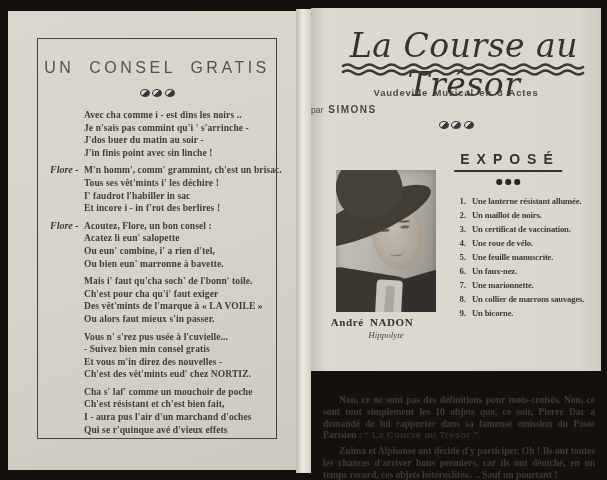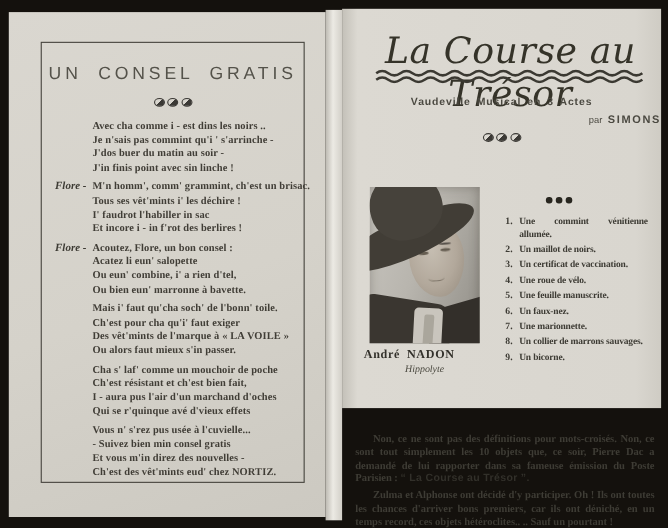--- a/index.html
+++ b/index.html
@@ -56,21 +56,21 @@
     font-family:"DejaVu Serif", serif;font-style:italic;
     font-size:33px;color:#353329;font-weight:500;letter-spacing:0.5px;
   }
   .rp-wavy{position:absolute;top:55px;left:50%;transform:translateX(calc(-50% + 8px));}
   .rp-subtitle{
     position:absolute;top:79px;left:0;width:100%;text-align:center;
     font-family:"Liberation Sans", sans-serif;
     font-size:9.5px;letter-spacing:0.8px;word-spacing:2px;color:#4b4941;font-weight:700;
   }
   .rp-byline{
-    position:absolute;top:96px;left:0;width:100%;text-align:right;
+    position:absolute;top:96px;left:0;width:100%;text-align:left;
     font-family:"Liberation Sans", sans-serif;font-size:8.5px;color:#4b4941;
   }
   .rp-byline .by-name{font-weight:800;font-size:10px;letter-spacing:1.5px;margin-left:5px;}
   .rp-glasses{position:absolute;top:113px;left:0;width:100%;}
   .expose{
     position:absolute;top:143px;left:197px;transform:translateX(-50%);
     font-family:"Liberation Sans", sans-serif;font-weight:800;
     font-size:14px;letter-spacing:7px;color:#34322c;
     border-bottom:2.5px solid #34322c;padding:0 2px 3px 6px;white-space:nowrap;
   }
@@ -170,32 +170,32 @@
       </div>
       <div class="stanza">
         <span class="speaker"></span>
         <div class="stanza-text">Mais i' faut qu'cha soch' de l'bonn' toile.
 Ch'est pour cha qu'i' faut exiger
 Des vêt'mints de l'marque à « LA VOILE »
 Ou alors faut mieux s'in passer.</div>
       </div>
       <div class="stanza">
         <span class="speaker"></span>
+        <div class="stanza-text">Vous n' s'rez pus usée à l'cuvielle...
+- Suivez bien min consel gratis
+Et vous m'in direz des nouvelles -
+Ch'est des vêt'mints eud' chez NORTIZ.</div>
+      </div>
+      <div class="stanza">
+        <span class="speaker"></span>
         <div class="stanza-text">Cha s' laf' comme un mouchoir de poche
 Ch'est résistant et ch'est bien fait,
 I - aura pus l'air d'un marchand d'oches
 Qui se r'quinque avé d'vieux effets</div>
       </div>
-      <div class="stanza">
-        <span class="speaker"></span>
-        <div class="stanza-text">Vous n' s'rez pus usée à l'cuvielle...
-- Suivez bien min consel gratis
-Et vous m'in direz des nouvelles -
-Ch'est des vêt'mints eud' chez NORTIZ.</div>
-      </div>
     </div>
   </div>
 </div>
 
 <div class="gutter"></div>
 
 <div class="page-right">
   <div class="rp-title">La Course au Trésor</div>
 
   <svg class="rp-wavy" width="248" height="13" viewBox="0 0 248 13">
@@ -208,20 +208,21 @@
   <div class="rp-byline">
     <span class="by-prefix">par</span><span class="by-name">SIMONS</span>
   </div>
 
   <div class="glasses rp-glasses">
     <span class="lens"></span>
     <span class="lens"></span>
     <span class="lens"></span>
   </div>
 
+  <div class="expose">EXPOSÉ</div>
 
   <div class="dots">
     <span class="dot"></span>
     <span class="dot"></span>
     <span class="dot"></span>
   </div>
 
   <div class="photo">
     <div class="suit-l"></div>
     <div class="suit-r"></div>
@@ -236,21 +237,21 @@
     </div>
     <div class="hat-brim"></div>
     <div class="hat-crown"></div>
   </div>
   <div class="cap-name">André NADON</div>
   <div class="cap-role">Hippolyte</div>
 
   <div class="obj-list">
     <div class="obj-item">
       <span class="obj-num">1.</span>
-      <span class="obj-text">Une commint vénitienne allumée.</span>
+      <span class="obj-text">Une lanterne résistant allumée.</span>
     </div>
     <div class="obj-item">
       <span class="obj-num">2.</span>
       <span class="obj-text">Un maillot de noirs.</span>
     </div>
     <div class="obj-item">
       <span class="obj-num">3.</span>
       <span class="obj-text">Un certificat de vaccination.</span>
     </div>
     <div class="obj-item">

